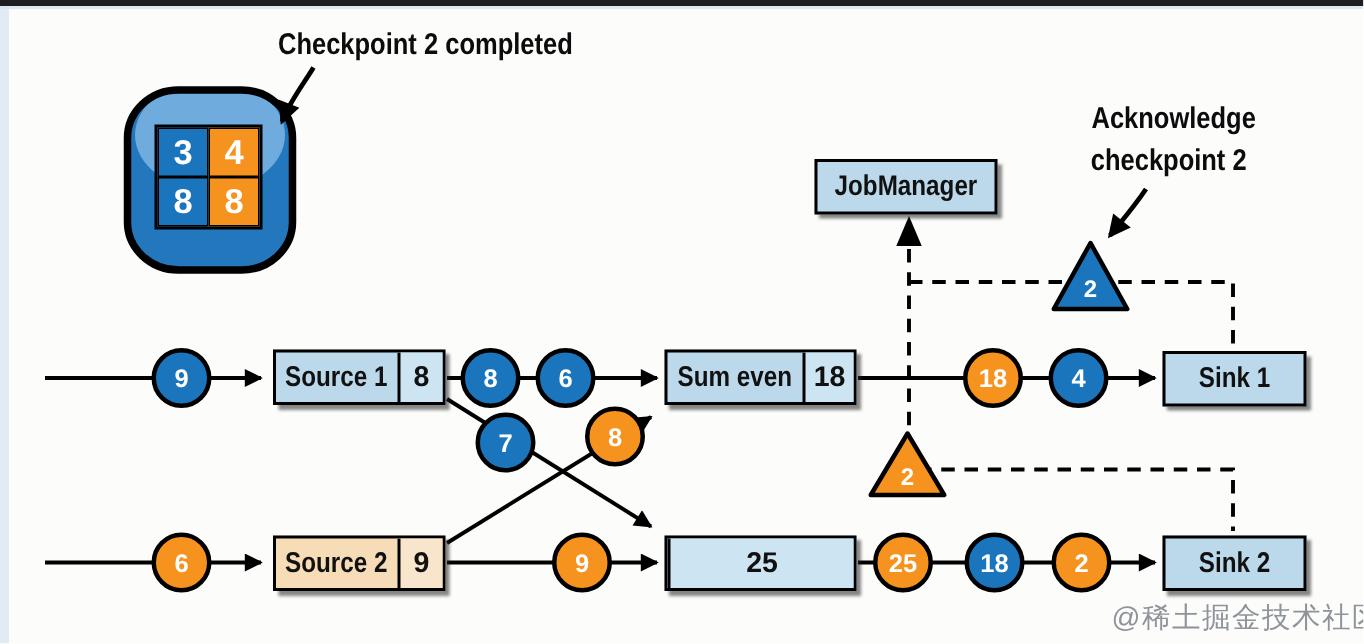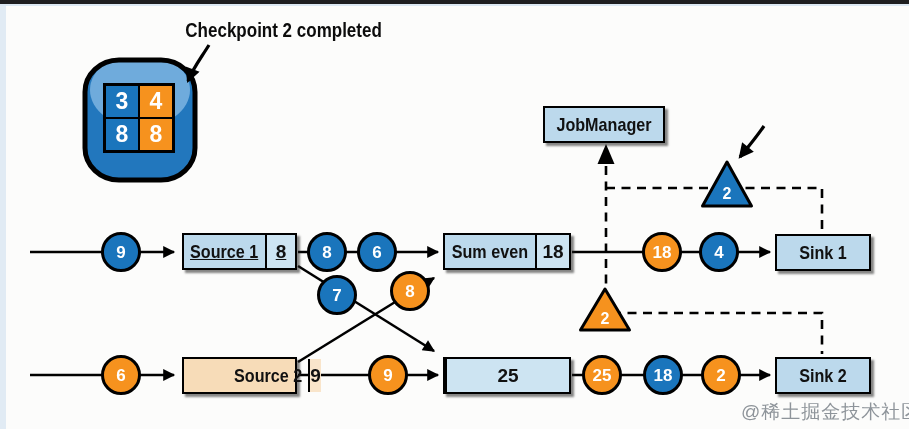--- a/index.html
+++ b/index.html
@@ -127,28 +127,32 @@
         <span>8</span>
       </div>
     <div class="gcell c-orange">
         <span>8</span>
       </div>
   </div>
 
   <div class="ann ann-checkpoint">
     <span class="cond">Checkpoint 2 completed</span>
   </div>
+  <div class="ann ann-ack">
+    <div><span class="cond">Acknowledge</span></div>
+    <div><span class="cond">checkpoint 2</span></div>
+  </div>
 
   <div class="opbox" style="left:543px;top:106px;width:118px;">
     <div class="cell" style="flex:1;text-align:right;">
       <span class="cond">JobManager</span>
     </div>
   </div>
 
-  <div class="opbox" style="left:182px;top:233px;width:111px;text-decoration:underline;">
+  <div class="opbox" style="left:182px;top:233px;width:111px;">
     <div class="cell" style="width:81px;">
       <span class="cond">Source 1</span>
     </div>
     <div class="cell sub">
       <span>8</span>
     </div>
   </div>
   <div class="opbox" style="left:443px;top:233px;width:124px;">
     <div class="cell" style="width:90px;">
       <span class="cond">Sum even</span>
@@ -157,21 +161,21 @@
       <span>18</span>
     </div>
   </div>
   <div class="opbox" style="left:775px;top:234px;width:92px;">
     <div class="cell" style="flex:1;">
       <span class="cond">Sink 1</span>
     </div>
   </div>
 
   <div class="opbox tan" style="left:182px;top:357px;width:111px;">
-    <div class="cell" style="width:81px;padding-left:44px;">
+    <div class="cell" style="width:81px;">
       <span class="cond">Source 2</span>
     </div>
     <div class="cell sub">
       <span>9</span>
     </div>
   </div>
   <div class="opbox" style="left:443px;top:357px;width:124px;">
     <div class="cell sub">
       <span>25</span>
     </div>

